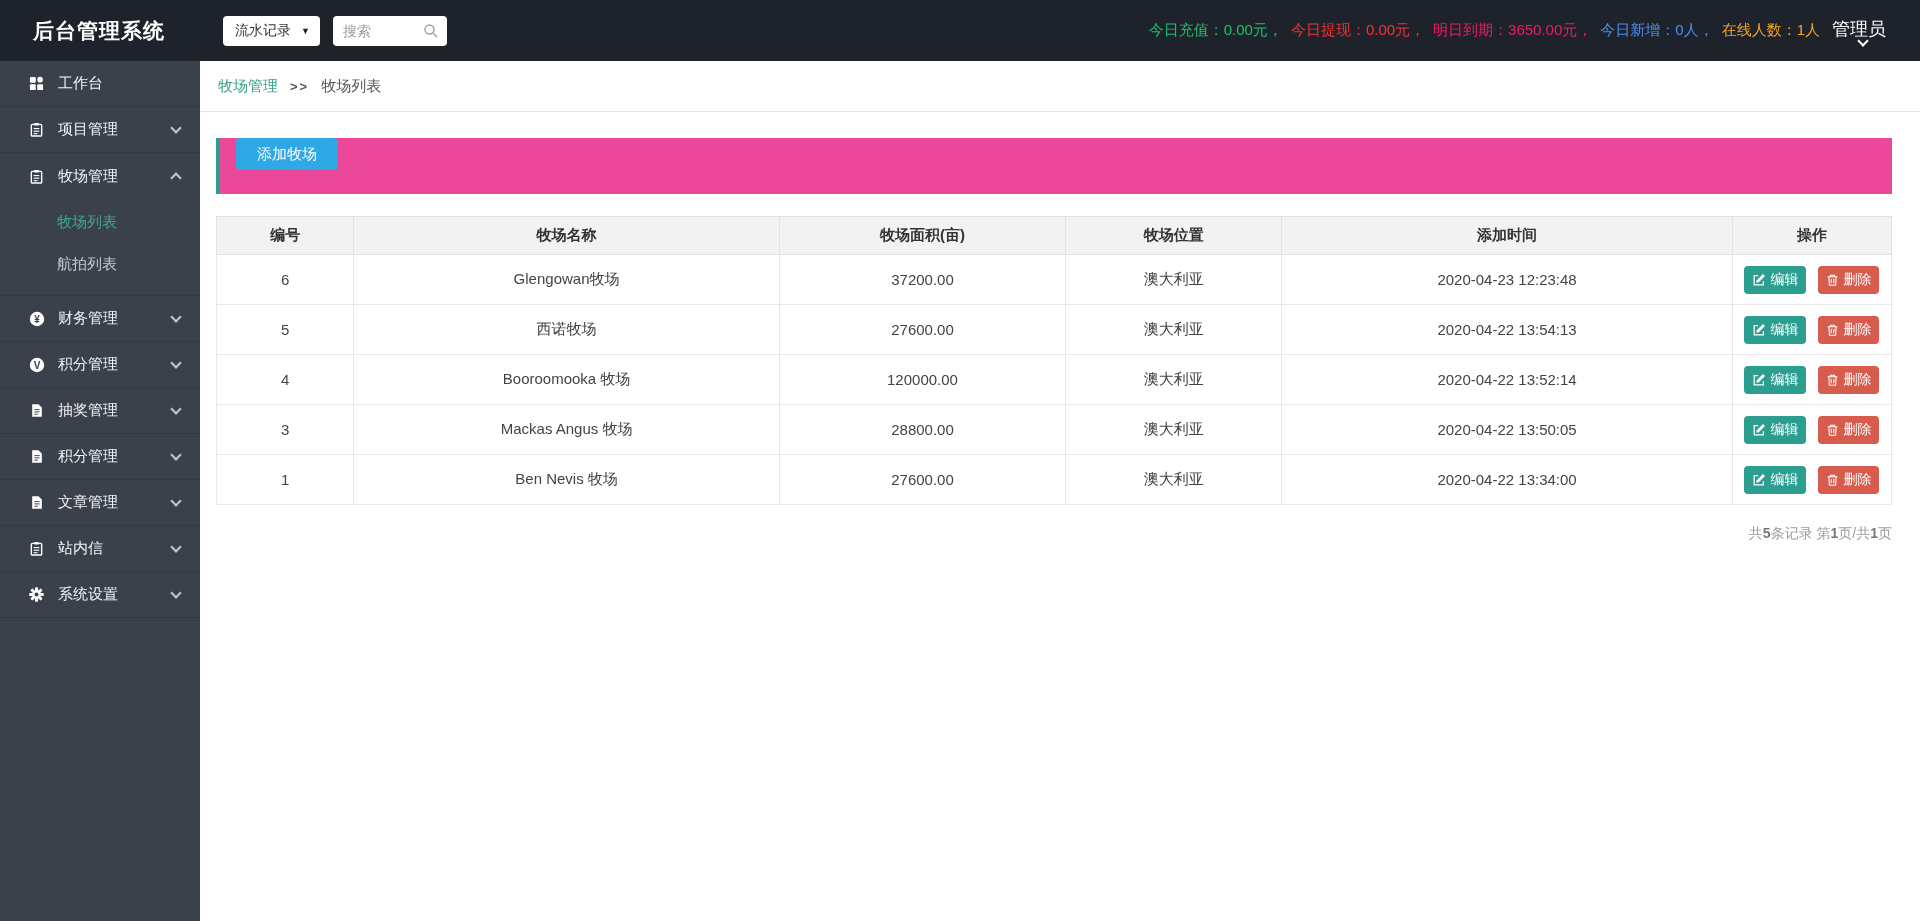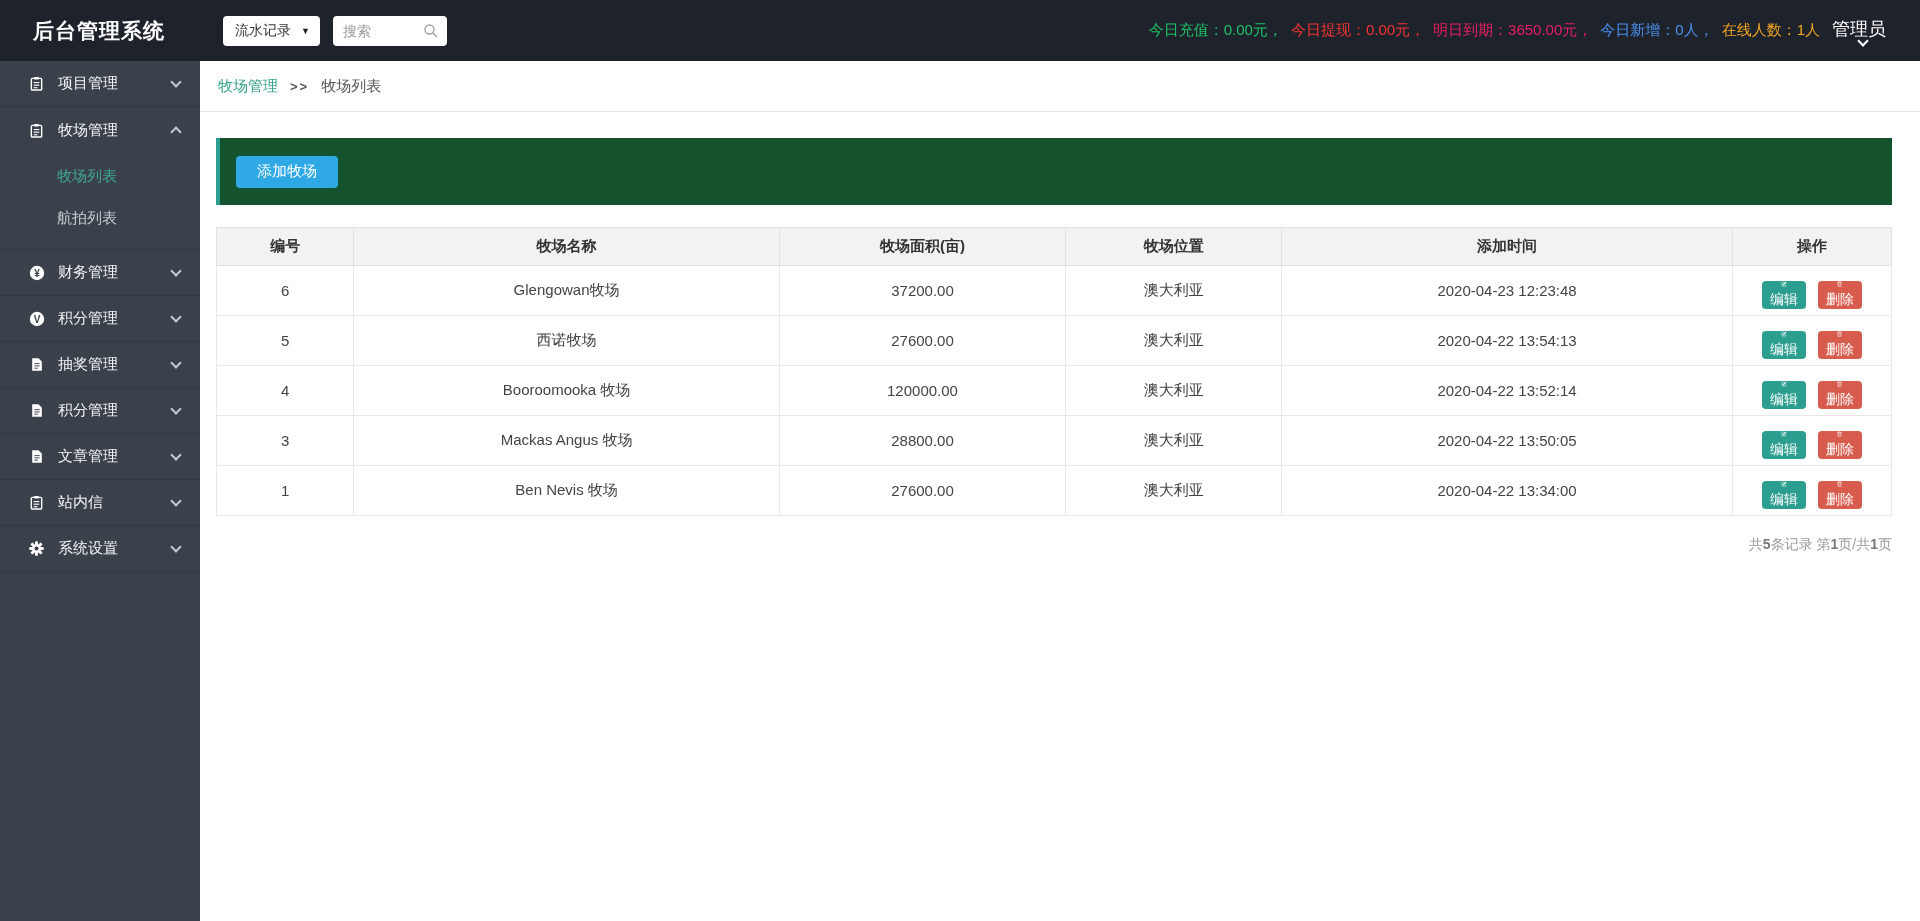--- a/index.html
+++ b/index.html
@@ -59,38 +59,38 @@
   .main { position: absolute; top: 61px; left: 200px; width: 1720px; height: 860px;
           background: #ffffff; }
   .breadcrumb-bar { height: 51px; border-bottom: 1px solid #e4e4e4;
                     display: flex; align-items: center; padding-left: 18px;
                     font-size: 15px; }
   .crumb-link { color: #38a28a; cursor: pointer; }
   .crumb-sep { color: #555; margin: 0 12px; font-weight: bold; font-size: 13px;
                letter-spacing: 2px; }
   .crumb-current { color: #555; }
 
-  .toolbar { margin: 26px 28px 0 16px; height: 67px; background: #14532d;
-             border-left: 4px solid #2b9e8f; display: flex; align-items: center;
+  .toolbar { margin: 26px 28px 0 16px; height: 56px; background: #ec4899;
+             border-left: 4px solid #2b9e8f; display: flex; 
              padding-left: 16px; }
   .btn-add { height: 32px; padding: 0 21px; background: #2ea9e6; color: #ffffff;
              border: none; border-radius: 4px; font-size: 15px; cursor: pointer;
              font-family: inherit; }
 
   .table-wrap { margin: 22px 28px 0 16px; }
   table { width: 100%; border-collapse: collapse; table-layout: fixed; }
   th { background: #f2f2f2; border: 1px solid #e2e2e2; height: 38px;
        font-size: 15px; color: #333; font-weight: bold; text-align: center; }
   td { border: 1px solid #e8e8e8; height: 50px; font-size: 15px; color: #444;
        text-align: center; background: #ffffff; }
   .col-id { width: 8.2%; } .col-name { width: 25.4%; } .col-area { width: 17.1%; }
   .col-loc { width: 12.9%; } .col-time { width: 26.9%; } .col-ops { width: 9.5%; }
   .btn-op { display: inline-flex; align-items: center; gap: 4px; height: 28px;
             padding: 0 8px; border: none; border-radius: 4px; color: #ffffff;
-            font-size: 14px; cursor: pointer; font-family: inherit; flex-direction: column; }
+            font-size: 14px; cursor: pointer; font-family: inherit; }
   .btn-edit { background: #2b9e8f; margin-right: 12px; }
   .btn-del  { background: #d75c4d; }
 
   .pagination { margin: 20px 28px 0 0; text-align: right; font-size: 14px;
                 color: #9a9a9a; }
   .pagination b { color: #777; }
 </style>
 </head>
 <body>
 
@@ -118,20 +118,31 @@
     <span class="stat stat-orange"><span>在线人数：</span><span>1人</span></span>
     <span class="admin">
       <span>管理员</span>
       <span class="chev down"></span>
     </span>
   </div>
 </div>
 
 <div class="sidebar">
 
+  <div class="menu-item">
+    <span class="mi-icon">
+      <svg viewBox="0 0 16 16" width="15" height="15" fill="#ffffff">
+        <rect x="1" y="1" width="6.2" height="6.2" rx="1"></rect>
+          <circle cx="11.8" cy="3.9" r="3"></circle>
+        <rect x="1" y="8.8" width="6.2" height="6.2" rx="1"></rect>
+          <rect x="8.8" y="8.8" width="6.2" height="6.2" rx="1"></rect>
+      </svg>
+    </span>
+    <span class="mi-label">工作台</span>
+  </div>
 
   <div class="menu-item">
     <span class="mi-icon">
       <svg viewBox="0 0 16 16" width="15" height="15">
         <rect x="2.5" y="2.5" width="11" height="12.5" rx="1" fill="none" stroke="#fff" stroke-width="1.5"></rect>
         <rect x="5.5" y="1" width="5" height="2.8" rx="0.6" fill="#fff"></rect>
         <line x1="5" y1="7" x2="11" y2="7" stroke="#fff" stroke-width="1.2"></line>
         <line x1="5" y1="9.8" x2="11" y2="9.8" stroke="#fff" stroke-width="1.2"></line>
         <line x1="5" y1="12.5" x2="9" y2="12.5" stroke="#fff" stroke-width="1.2"></line>
       </svg>

